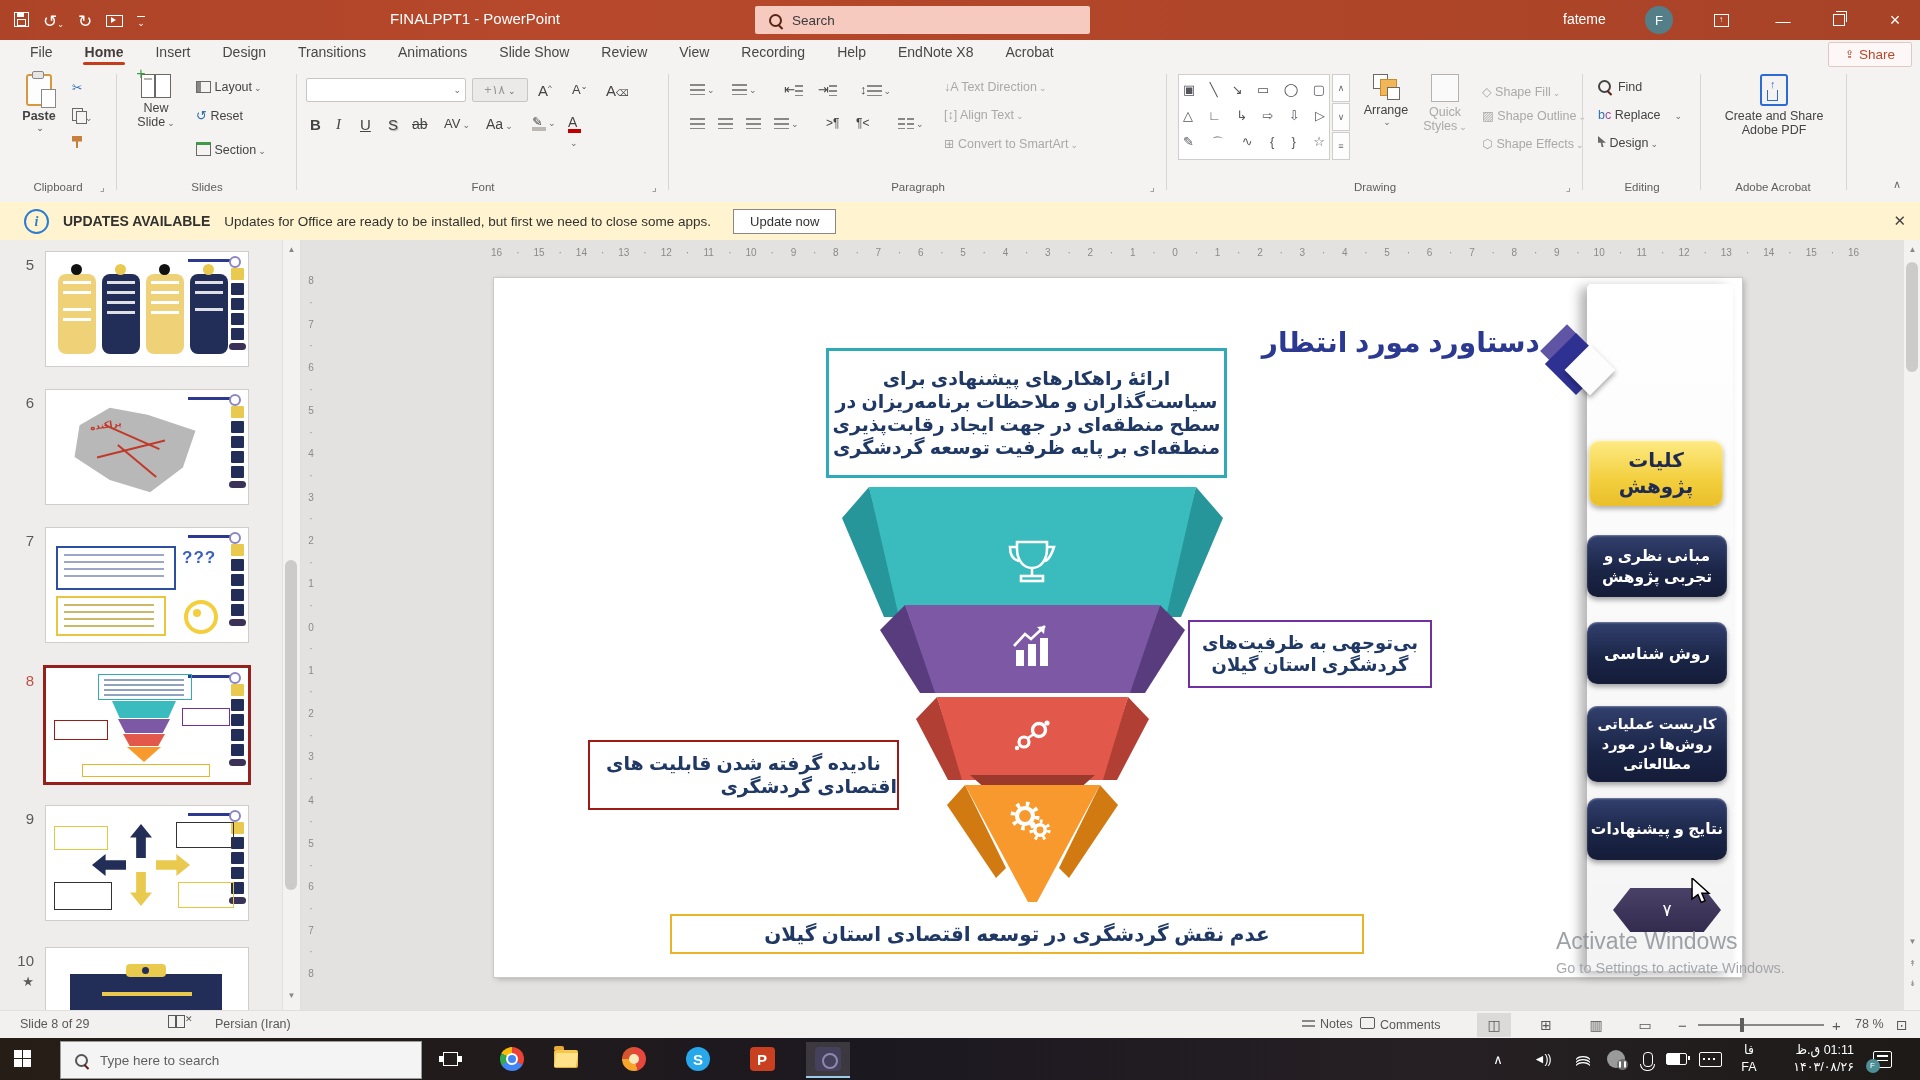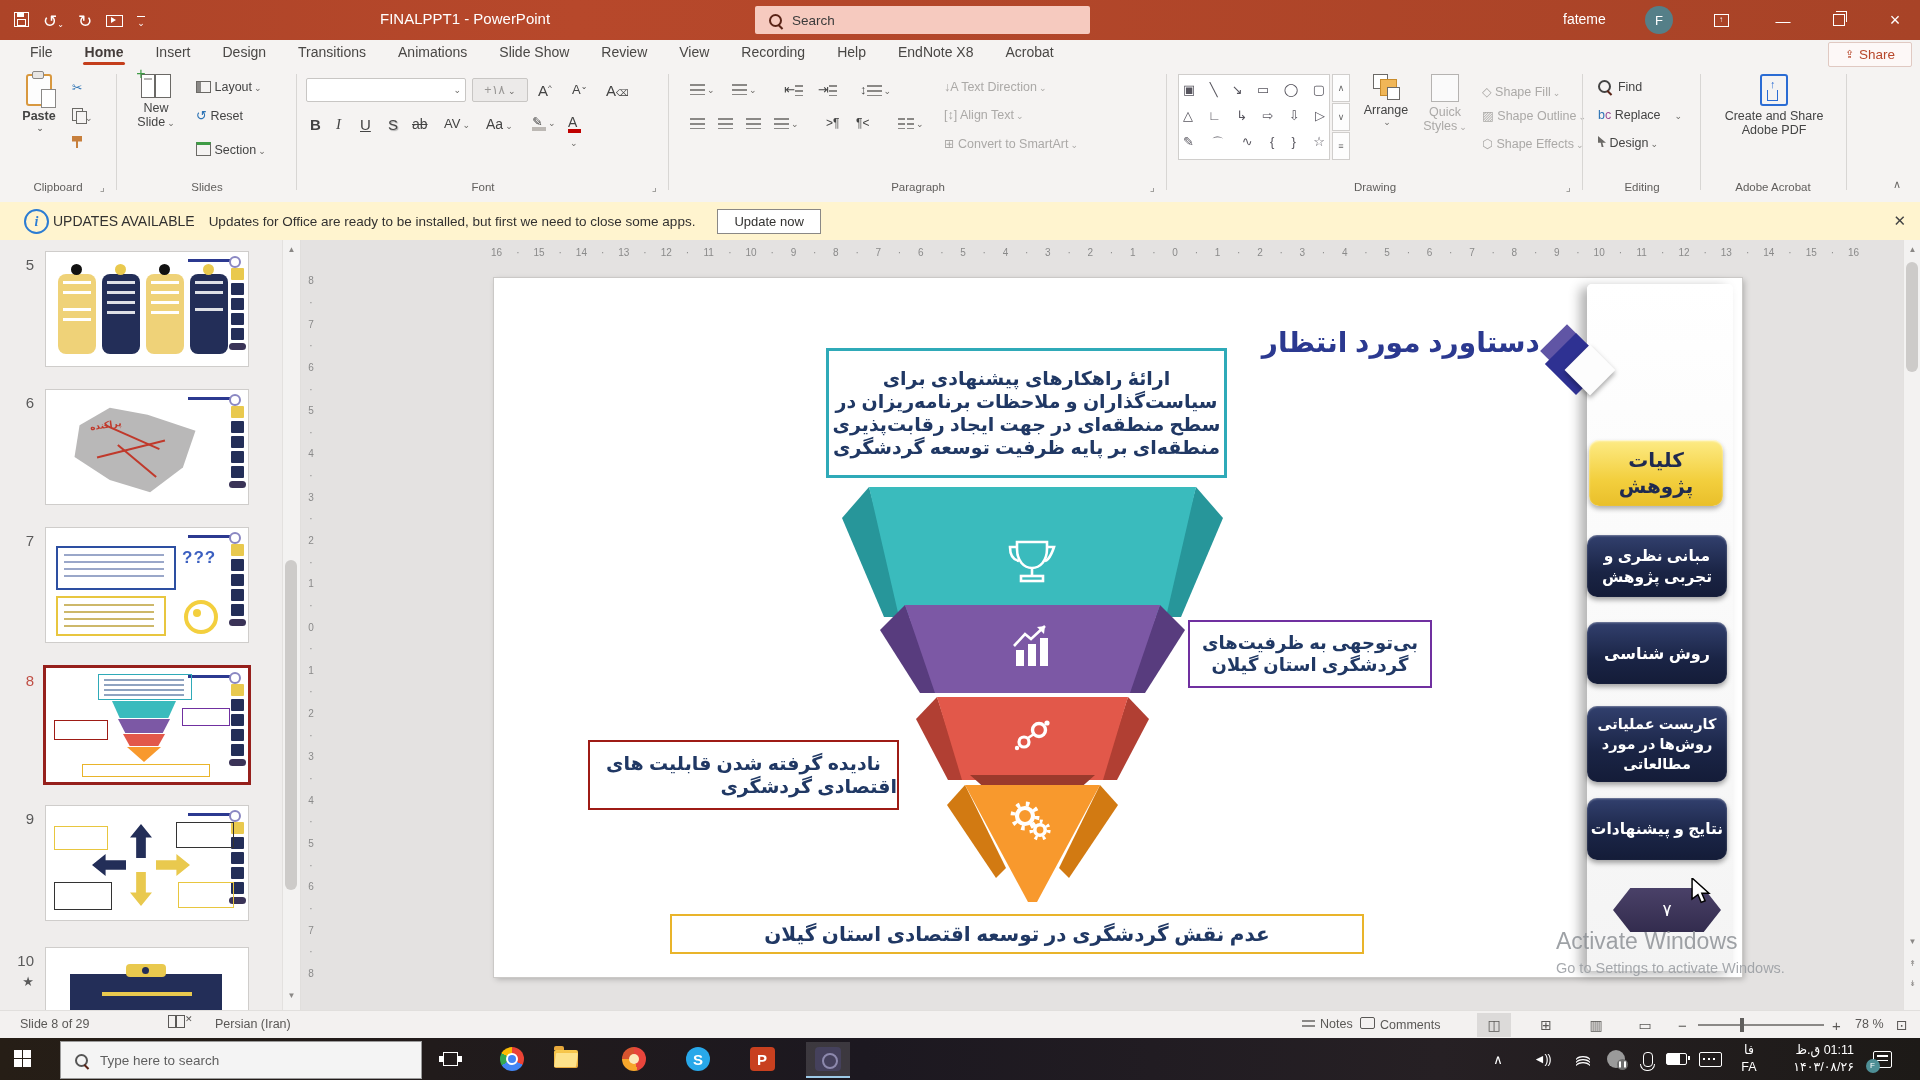--- a/index.html
+++ b/index.html
@@ -2,21 +2,21 @@
 <html><head>
 <meta charset="utf-8">
 <style>
   html,body{margin:0;padding:0;background:#555;}
   #app{position:relative;width:1920px;height:1080px;overflow:hidden;background:#e4e2e1;
        font-family:"Liberation Sans","DejaVu Sans",sans-serif;-webkit-font-smoothing:antialiased;}
   .abs{position:absolute;}
   
   .titlebar{position:absolute;left:0;top:0;width:1920px;height:40px;background:linear-gradient(90deg,#ad4428,#b7482b 30%,#a84327);color:#fff;}
   .qat span{display:inline-block;color:#fff;}
-  .tb-title{position:absolute;left:380px;top:10px;width:190px;text-align:left;font-size:15px;color:#fff;}
+  .tb-title{position:absolute;left:380px;top:10px;width:190px;text-align:center;font-size:15px;color:#fff;}
   .tb-search{position:absolute;left:755px;top:6px;width:335px;height:28px;background:#f6cabf;border-radius:2px;display:flex;align-items:center;}
   .lens{display:inline-block;width:9px;height:9px;border:2px solid #5a2417;border-radius:50%;position:relative;}
   .lens::after{content:"";position:absolute;left:8px;top:8px;width:6px;height:2px;background:#5a2417;transform:rotate(45deg);transform-origin:0 0;}
   .tb-user{position:absolute;left:1563px;top:11px;font-size:14px;color:#fff;}
   .tb-avatar{position:absolute;left:1645px;top:6px;width:28px;height:28px;border-radius:50%;background:#557f88;color:#fff;font-size:13px;display:flex;align-items:center;justify-content:center;}
   .winbtn{position:absolute;top:0;width:46px;height:40px;display:flex;align-items:center;justify-content:center;color:#fff;font-size:15px;}
   .cssrect{display:inline-block;border:1.5px solid #fff;}
   
   .tabsrow{position:absolute;left:0;top:40px;width:1920px;height:28px;background:#f5f3f2;}
   .tab{display:inline-block;margin:0 12px;padding:4px 4px 3px 4px;font-size:14px;color:#494745;position:relative;}
@@ -255,21 +255,21 @@
     <div class="glabel" style="left:118px;width:178px;"><span>Slides</span></div>
     <div class="glabel" style="left:298px;width:370px;"><span>Font</span></div>
     <div class="glabel" style="left:670px;width:496px;"><span>Paragraph</span></div>
     <div class="glabel" style="left:1168px;width:414px;"><span>Drawing</span></div>
     <div class="glabel" style="left:1584px;width:116px;"><span>Editing</span></div>
     <div class="glabel" style="left:1702px;width:142px;"><span>Adobe Acrobat</span></div>
   </div>
 
   <div class="banner">
     <span class="info-i">i</span>
-    <span style="font-weight:normal;font-size:14px;color:#323130;margin-left:4px;">UPDATES AVAILABLE</span>
+    <span style="font-weight:bold;font-size:14px;color:#323130;margin-left:14px;">UPDATES AVAILABLE</span>
     <span style="font-size:13.5px;color:#323130;margin-left:14px;">Updates for Office are ready to be installed, but first we need to close some apps.</span>
     <span class="update-btn">Update now</span>
     <span style="position:absolute;right:14px;font-size:15px;color:#444;">✕</span>
   </div>
 
   <div class="thumbpanel">
     <div class="thumbnum" style="top:16px;">5</div>
     <div class="thumb" style="top:12px;">
       <div class="mini-title"></div>
         <div class="mini-dot"></div>

